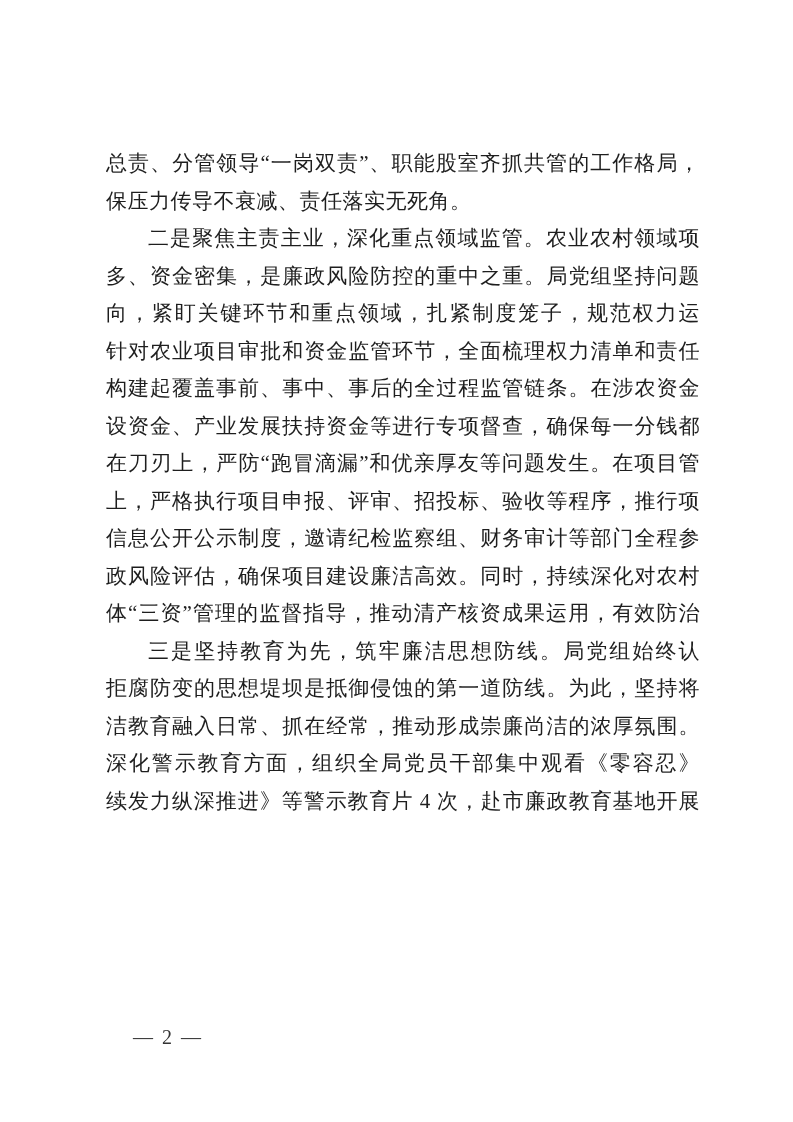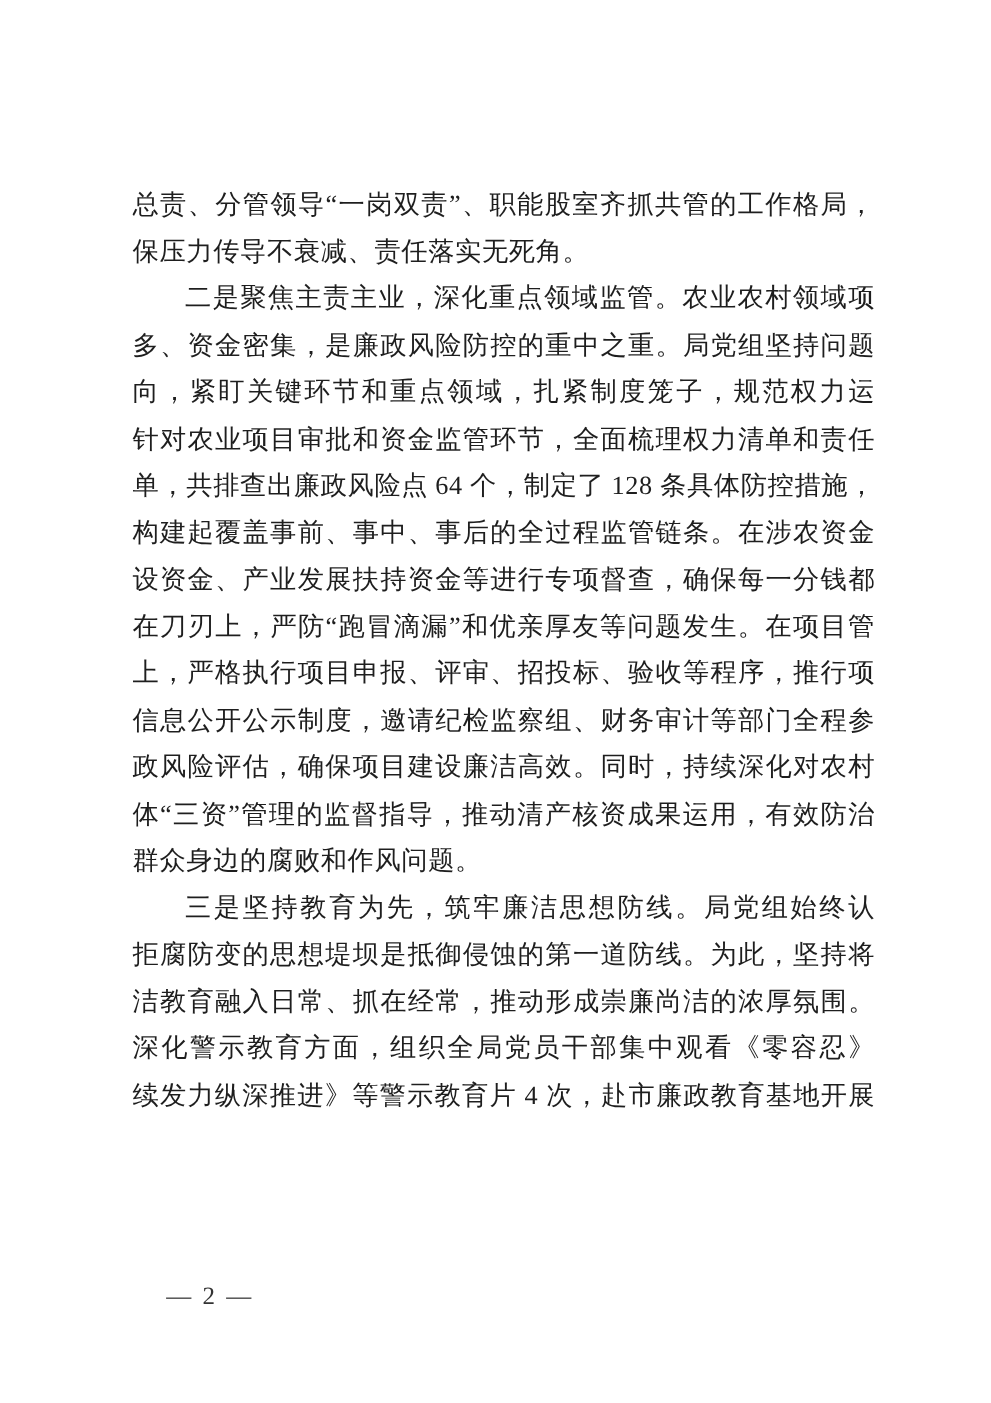--- a/index.html
+++ b/index.html
@@ -58,29 +58,27 @@
 
 <div class="page">
   <div class="content">
     <div>
         <div class="line justify">总责、分管领导“一岗双责”、职能股室齐抓共管的工作格局，确</div>
         <div class="line short">保压力传导不衰减、责任落实无死角。</div>
         <div class="line justify indent"><span class="bold-lead">二是</span>聚焦主责主业，深化重点领域监管。农业农村领域项目</div>
         <div class="line justify">多、资金密集，是廉政风险防控的重中之重。局党组坚持问题导</div>
         <div class="line justify">向，紧盯关键环节和重点领域，扎紧制度笼子，规范权力运行。</div>
         <div class="line justify">针对农业项目审批和资金监管环节，全面梳理权力清单和责任清</div>
-        <div class="line justify">单，共排查出廉政风险点 64 个，制定了 128 条具体防控措施，</div>
         <div class="line justify">构建起覆盖事前、事中、事后的全过程监管链条。在涉农资金监</div>
         <div class="line justify">设资金、产业发展扶持资金等进行专项督查，确保每一分钱都用</div>
         <div class="line justify">在刀刃上，严防“跑冒滴漏”和优亲厚友等问题发生。在项目管理</div>
         <div class="line justify">上，严格执行项目申报、评审、招投标、验收等程序，推行项目</div>
         <div class="line justify">信息公开公示制度，邀请纪检监察组、财务审计等部门全程参与</div>
         <div class="line justify">政风险评估，确保项目建设廉洁高效。同时，持续深化对农村集</div>
         <div class="line justify">体“三资”管理的监督指导，推动清产核资成果运用，有效防治了</div>
-        <div class="line short">群众身边的腐败和作风问题。</div>
         <div class="line justify indent"><span class="bold-lead">三是</span>坚持教育为先，筑牢廉洁思想防线。局党组始终认为，</div>
         <div class="line justify">拒腐防变的思想堤坝是抵御侵蚀的第一道防线。为此，坚持将廉</div>
         <div class="line justify">洁教育融入日常、抓在经常，推动形成崇廉尚洁的浓厚氛围。在</div>
         <div class="line justify">深化警示教育方面，组织全局党员干部集中观看《零容忍》《持</div>
         <div class="line justify">续发力纵深推进》等警示教育片 4 次，赴市廉政教育基地开展现</div>
       </div>
   </div>
   <div class="footer">— 2 —</div>
 </div>
 

